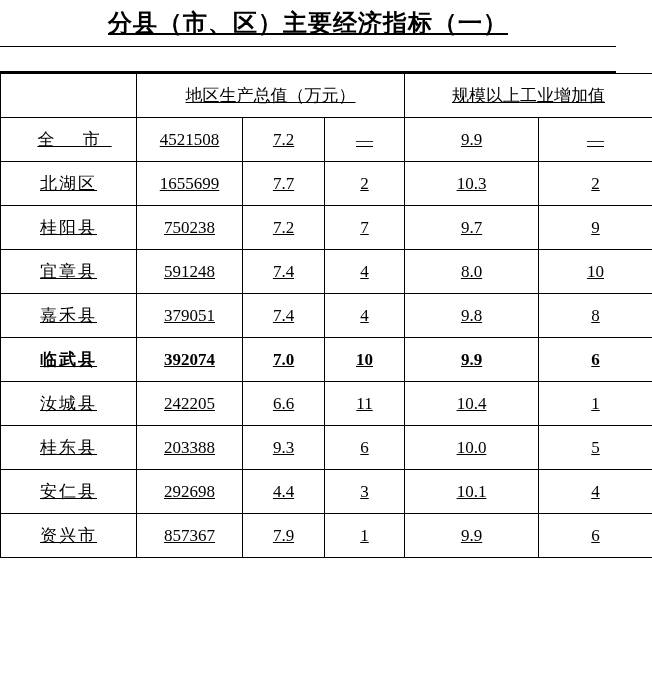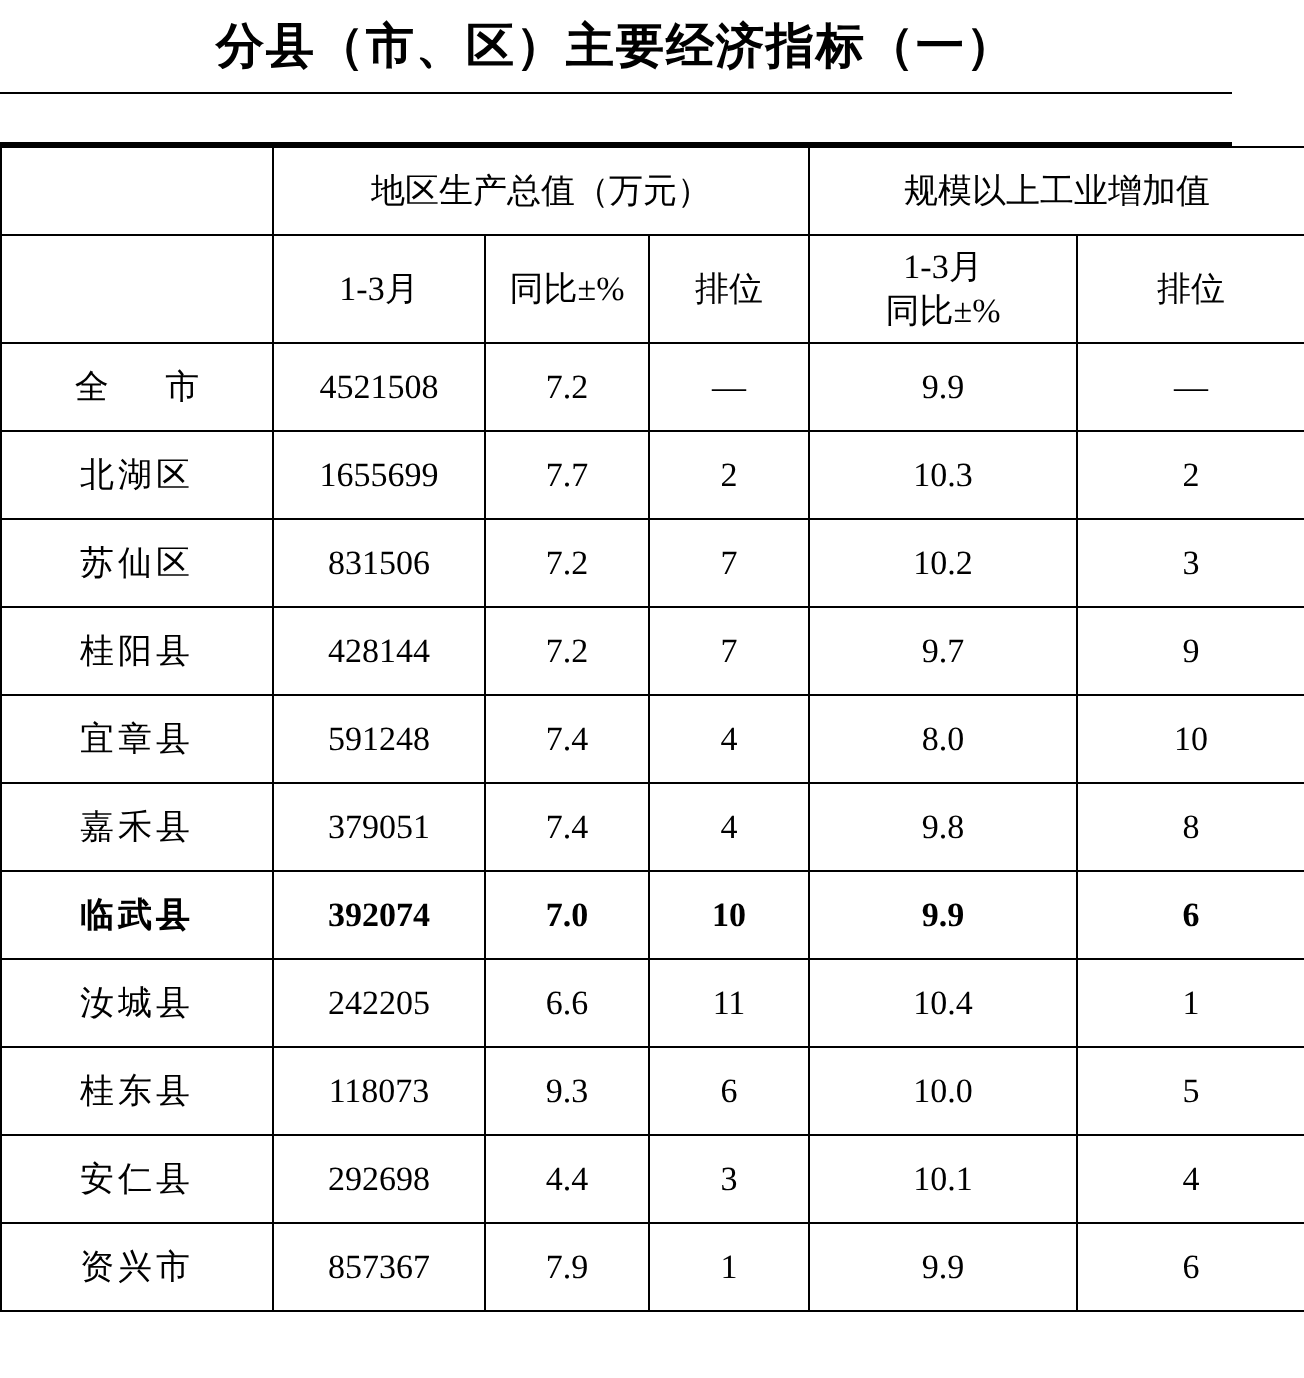--- a/index.html
+++ b/index.html
@@ -12,20 +12,21 @@
     background: #ffffff;
     font-family: "Liberation Serif", "DejaVu Serif", serif;
     color: #000000;
     overflow: hidden;
   }
   .sheet {
     width: 616px;
     height: 689px;
     box-sizing: border-box;
     position: relative;
+    text-decoration: underline;
   }
   
   .title-row {
     height: 46px;
     display: flex;
     align-items: center;
     justify-content: center;
     border-bottom: 1px solid #000;
   }
   .title-text {
@@ -112,62 +113,41 @@
       <col class="col-rank">
       <col class="col-ind">
       <col class="col-rank2">
     </colgroup>
     <thead>
       <tr class="hdr-group">
         <td class="blank-corner"></td>
         <td colspan="3">地区生产总值（万元）</td>
         <td colspan="2">规模以上工业增加值</td>
       </tr>
-      <tr class="hdr-sub">
-        <td></td>
-        <td>1-3月</td>
-        <td>同比±%</td>
-        <td>排位</td>
-        <td>
-          <div class="two-line">
-            <div>1-3月</div>
-            <div>同比±%</div>
-          </div>
-        </td>
-        <td>排位</td>
-      </tr>
     </thead>
     <tbody>
       <tr>
         <td class="name-cell spread">全  市</td>
         <td class="num">4521508</td>
         <td class="num">7.2</td>
         <td class="num">—</td>
         <td class="num">9.9</td>
         <td class="num">—</td>
       </tr>
       <tr>
         <td class="name-cell">北湖区</td>
         <td class="num">1655699</td>
         <td class="num">7.7</td>
         <td class="num">2</td>
         <td class="num">10.3</td>
         <td class="num">2</td>
       </tr>
       <tr>
-        <td class="name-cell">苏仙区</td>
-        <td class="num">831506</td>
-        <td class="num">7.2</td>
-        <td class="num">7</td>
-        <td class="num">10.2</td>
-        <td class="num">3</td>
-      </tr>
-      <tr>
         <td class="name-cell">桂阳县</td>
-        <td class="num">428144</td>
+        <td class="num">750238</td>
         <td class="num">7.2</td>
         <td class="num">7</td>
         <td class="num">9.7</td>
         <td class="num">9</td>
       </tr>
       <tr>
         <td class="name-cell">宜章县</td>
         <td class="num">591248</td>
         <td class="num">7.4</td>
         <td class="num">4</td>
@@ -193,21 +173,21 @@
       <tr>
         <td class="name-cell">汝城县</td>
         <td class="num">242205</td>
         <td class="num">6.6</td>
         <td class="num">11</td>
         <td class="num">10.4</td>
         <td class="num">1</td>
       </tr>
       <tr>
         <td class="name-cell">桂东县</td>
-        <td class="num">118073</td>
+        <td class="num">203388</td>
         <td class="num">9.3</td>
         <td class="num">6</td>
         <td class="num">10.0</td>
         <td class="num">5</td>
       </tr>
       <tr>
         <td class="name-cell">安仁县</td>
         <td class="num">292698</td>
         <td class="num">4.4</td>
         <td class="num">3</td>

